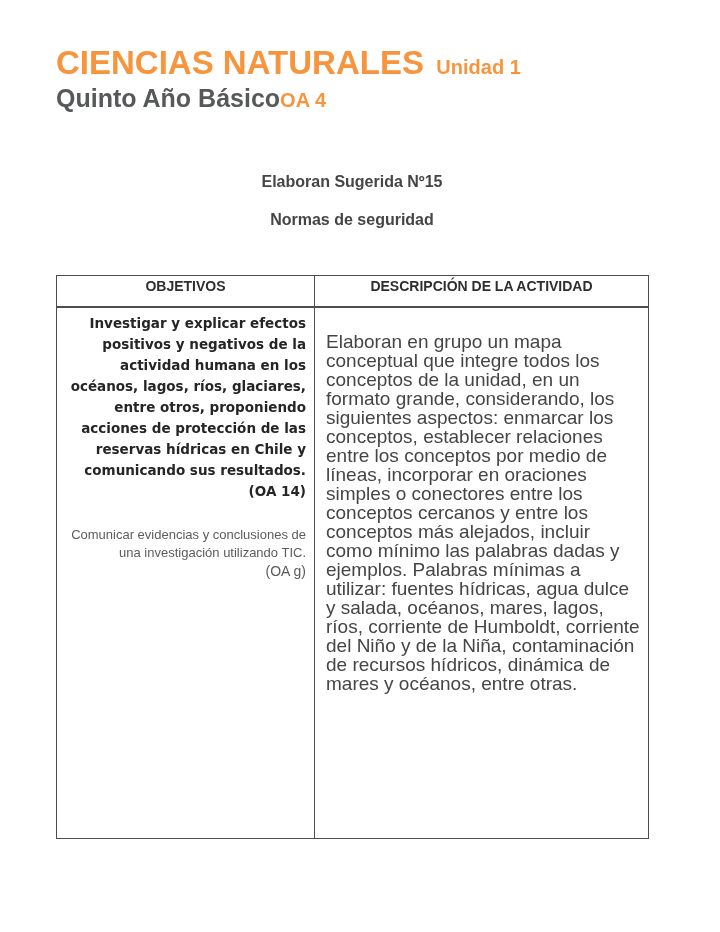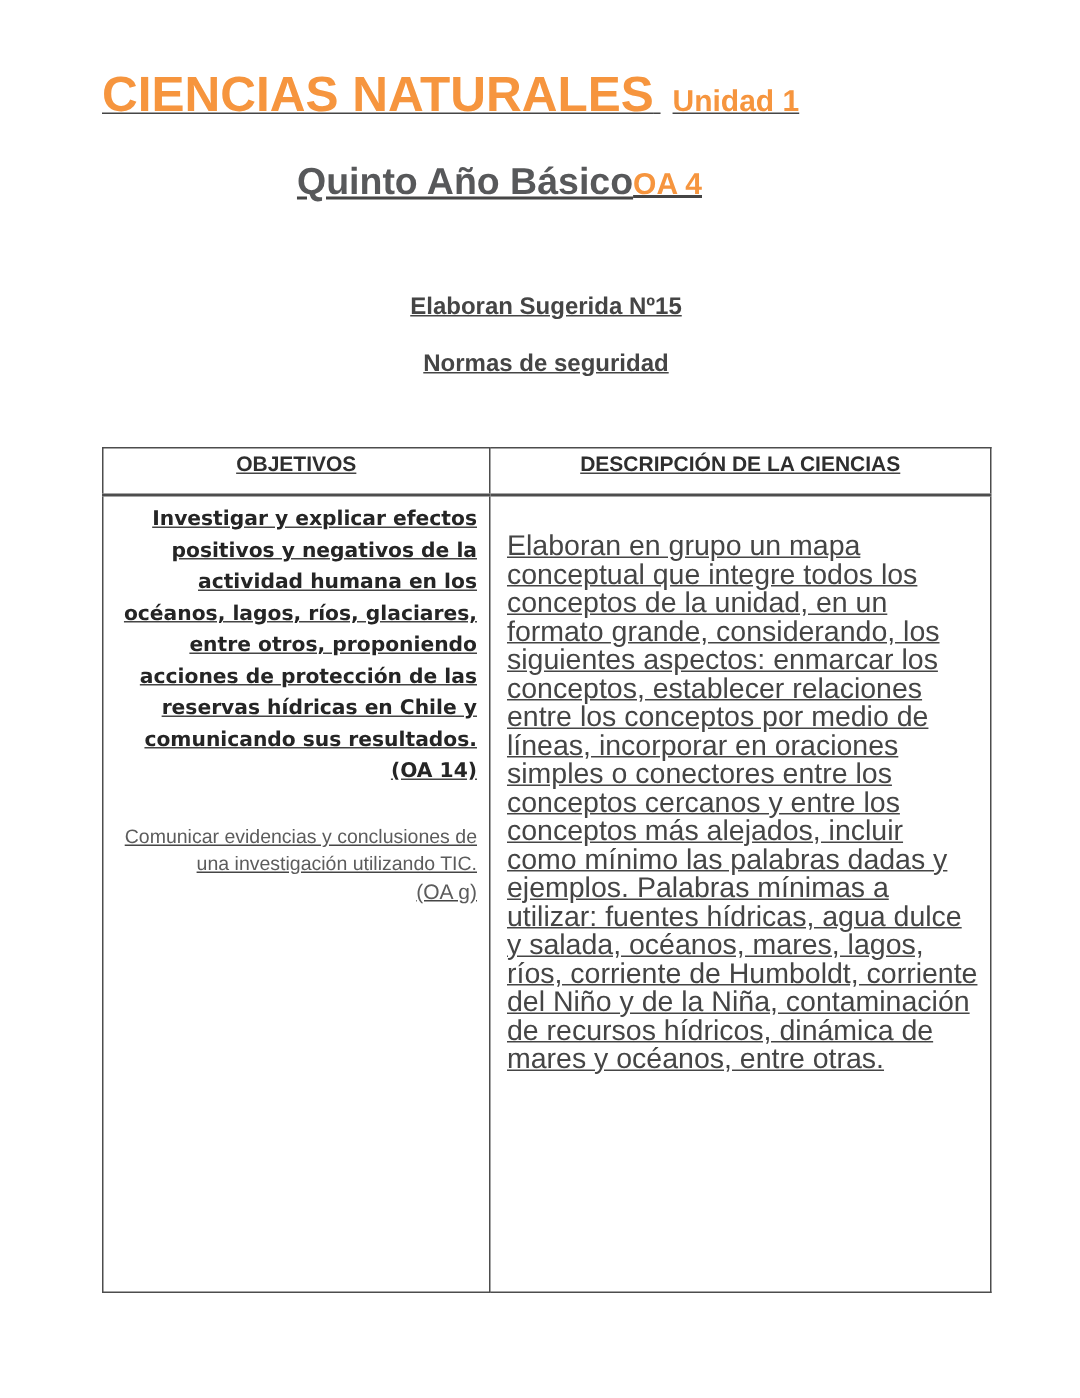--- a/index.html
+++ b/index.html
@@ -11,24 +11,23 @@
     position: relative;
   }
   .page {
     width: 720px;
     height: 932px;
     background: #ffffff;
     position: relative;
   }
   .content {
     position: absolute;
-    left: 68px;
+    left: 56px;
     top: 0;
     width: 592px;
-    text-decoration: underline;
   }
   
   .doc-header {
     margin-top: 44px;
   }
   .title-line {
     white-space: nowrap;
   }
   .main-title {
     font-size: 33px;
@@ -36,23 +35,23 @@
     color: #F6953E;
     letter-spacing: 0px;
   }
   .unit-label {
     font-size: 20px;
     font-weight: bold;
     color: #F6953E;
     margin-left: 8px;
   }
   .subhead-row {
-    margin-top: 25px;
+    margin-top: 2px;
     display: flex;
-    justify-content: center;
+    justify-content: flex-start;
     align-items: baseline;
   }
   .grade-title {
     font-size: 25px;
     font-weight: bold;
     color: #57585A;
   }
   .oa-badge {
     font-size: 20px;
     font-weight: bold;
@@ -156,21 +155,21 @@
     </section>
 
     <table class="activity-table">
       <colgroup>
         <col class="col-objectives">
         <col class="col-description">
       </colgroup>
       <thead>
         <tr>
           <th>OBJETIVOS</th>
-          <th>DESCRIPCIÓN DE LA CIENCIAS</th>
+          <th>DESCRIPCIÓN DE LA ACTIVIDAD</th>
         </tr>
       </thead>
       <tbody>
         <tr>
           <td class="objectives-cell">
             <p class="objective-primary">Investigar y explicar efectos positivos y negativos de la actividad humana en los océanos, lagos, ríos, glaciares, entre otros, proponiendo acciones de protección de las reservas hídricas en Chile y comunicando sus resultados. (OA 14)</p>
             <p class="objective-secondary">Comunicar evidencias y conclusiones de una investigación utilizando TIC.</p>
             <p class="objective-secondary-ref">(OA g)</p>
           </td>
           <td class="description-cell">

